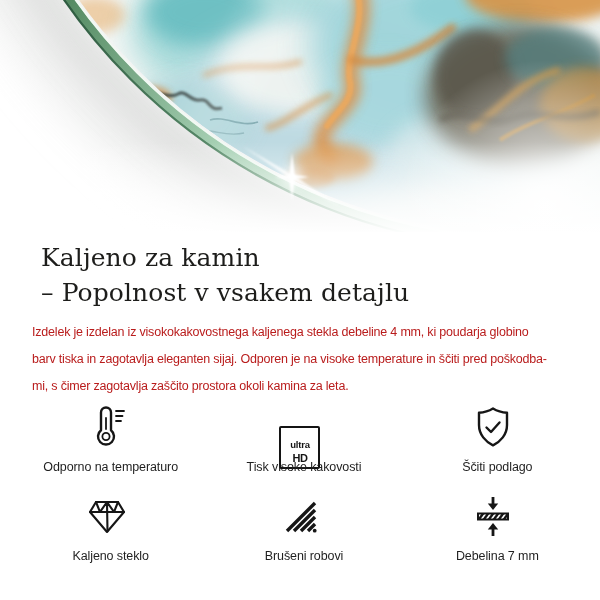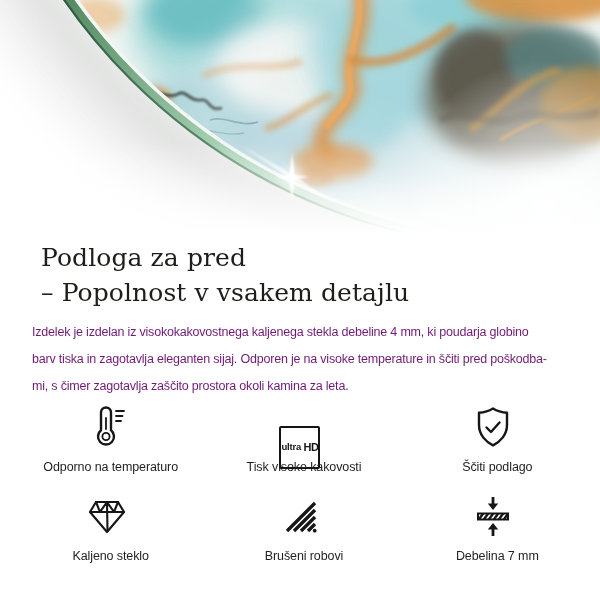--- a/index.html
+++ b/index.html
@@ -22,21 +22,21 @@
     font-size:25px;
     line-height:35px;
     color:#1d1d1b;
     letter-spacing:.1px;
   }
   .desc{
     margin:9px 0 0 32px;
     font-size:12.5px;
     letter-spacing:-0.2px;
     line-height:27px;
-    color:#701a75;
+    color:#b91c1c;
   }
   .desc-line{white-space:nowrap;}
 
   
   .features{
     margin-top:3px;
     padding:0 10px;
     display:grid;
     grid-template-columns:repeat(3,1fr);
     row-gap:18px;
@@ -58,21 +58,21 @@
   }
   .icon-stroke{stroke:#161616;fill:none;stroke-width:2.4;stroke-linecap:round;stroke-linejoin:round;}
   .icon-thin{stroke:#161616;fill:none;stroke-width:1.8;stroke-linecap:round;stroke-linejoin:round;}
   .icon-fill{fill:#161616;stroke:none;}
 
   
   .uhd-box{
     width:37px;height:39px;
     border:2.5px solid #141414;
     border-radius:2px;
-    display:flex;flex-direction:row;align-items:center;justify-content:space-between;
+    display:flex;flex-direction:column;align-items:center;justify-content:flex-end;
     background:#fff;
     margin-top:40px;
   }
   .uhd-top{font-size:9.5px;font-weight:600;color:#141414;line-height:10px;letter-spacing:-0.2px;}
   .uhd-bottom{font-size:11px;font-weight:700;color:#141414;line-height:17px;letter-spacing:-0.5px;}
 </style>
 </head>
 <body>
 
 <div class="page">
@@ -178,21 +178,21 @@
           <polygon points="-58,0 0,-2 58,0 0,2" fill="#ffffff" opacity=".9" filter="url(#b1)"></polygon>
         </g>
         <polygon points="0,-24 3,0 0,24 -3,0" fill="#ffffff" filter="url(#b1)"></polygon>
         <polygon points="-17,0 0,-2.6 17,0 0,2.6" fill="#ffffff" filter="url(#b1)"></polygon>
         <circle r="2.6" fill="#ffffff"></circle>
       </g>
     </svg>
   </div>
 
   <h1 class="headline">
-    <span>Podloga za pred</span><br>
+    <span>Kaljeno za kamin</span><br>
     <span>– Popolnost v vsakem detajlu</span>
   </h1>
 
   <div class="desc">
     <div class="desc-line">Izdelek je izdelan iz visokokakovostnega kaljenega stekla debeline 4 mm, ki poudarja globino</div>
     <div class="desc-line">barv tiska in zagotavlja eleganten sijaj. Odporen je na visoke temperature in ščiti pred poškodba-</div>
     <div class="desc-line">mi, s čimer zagotavlja zaščito prostora okoli kamina za leta.</div>
   </div>
 
   <div class="features">

